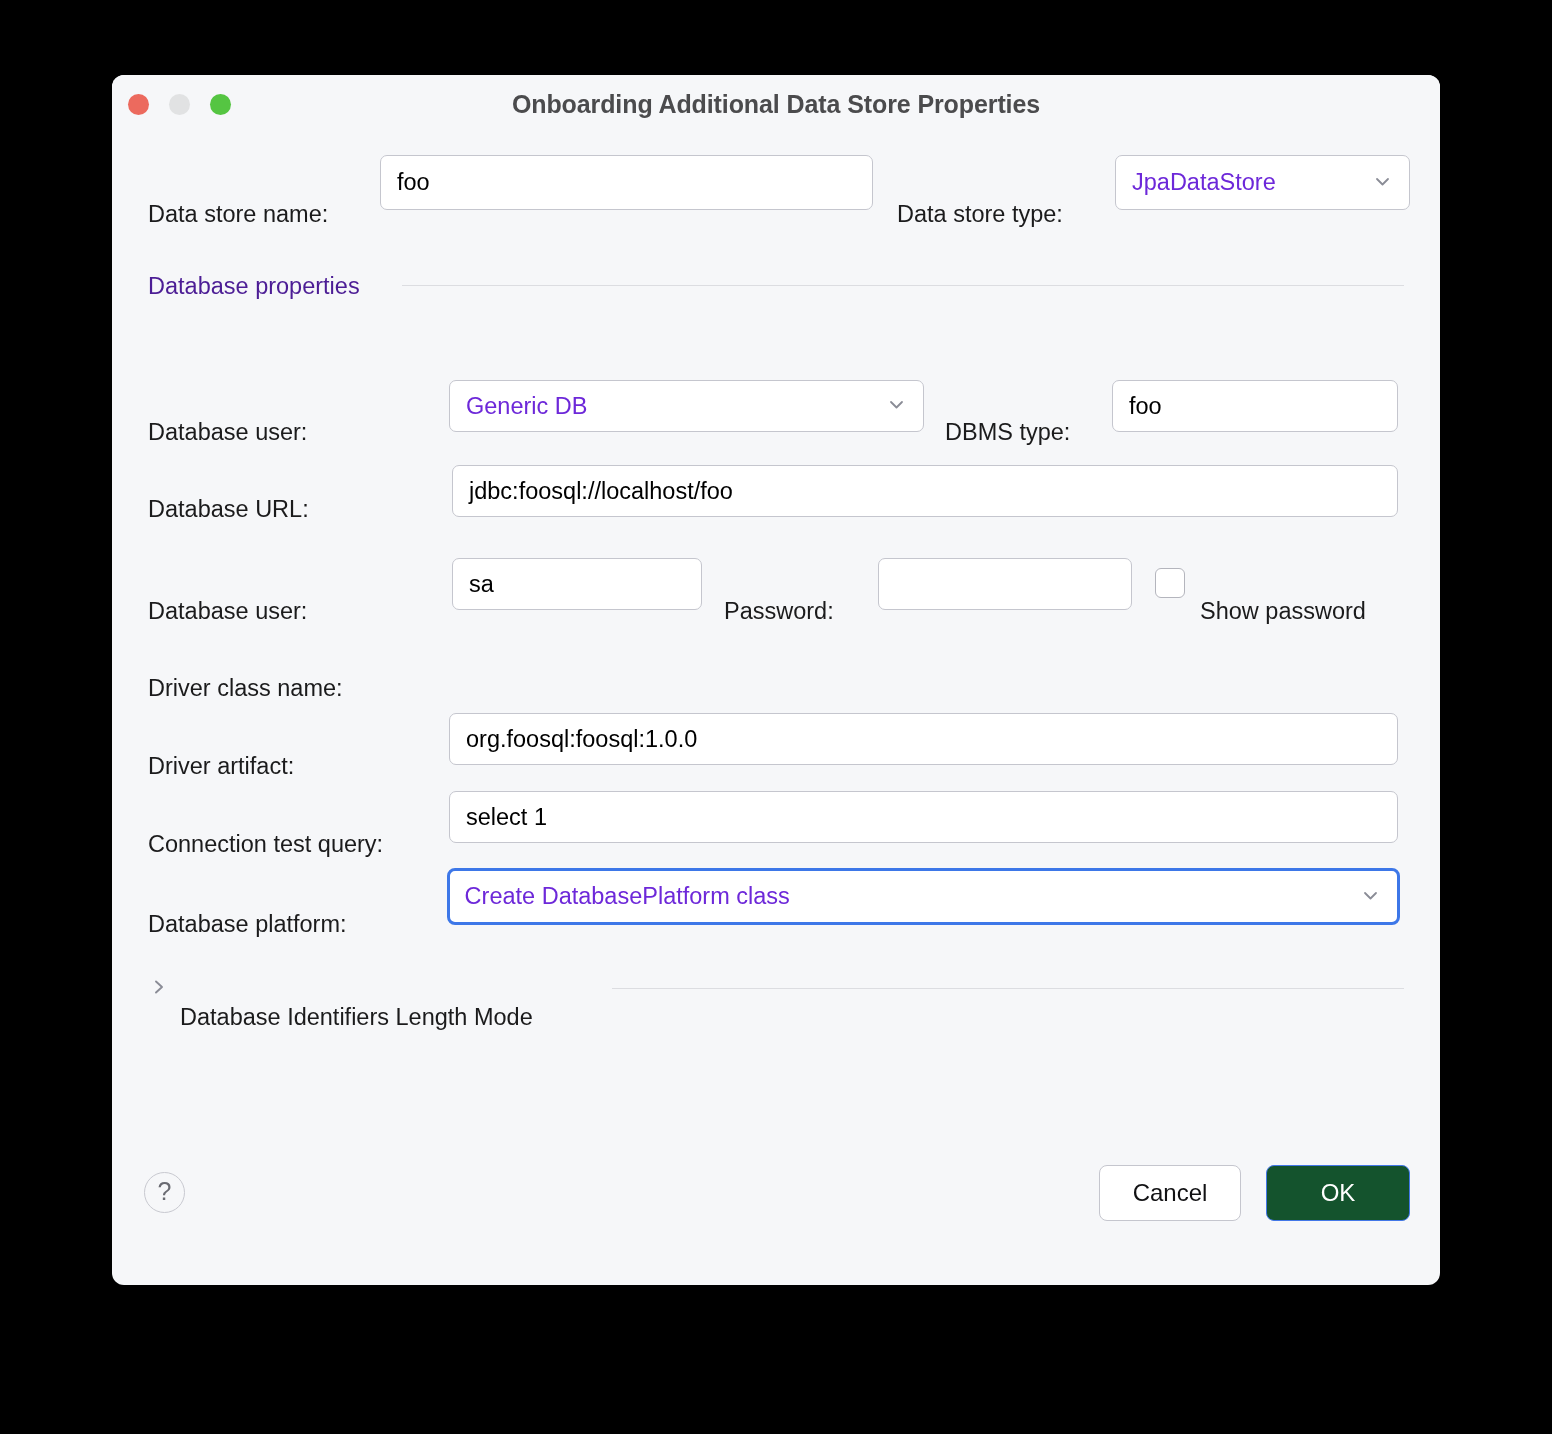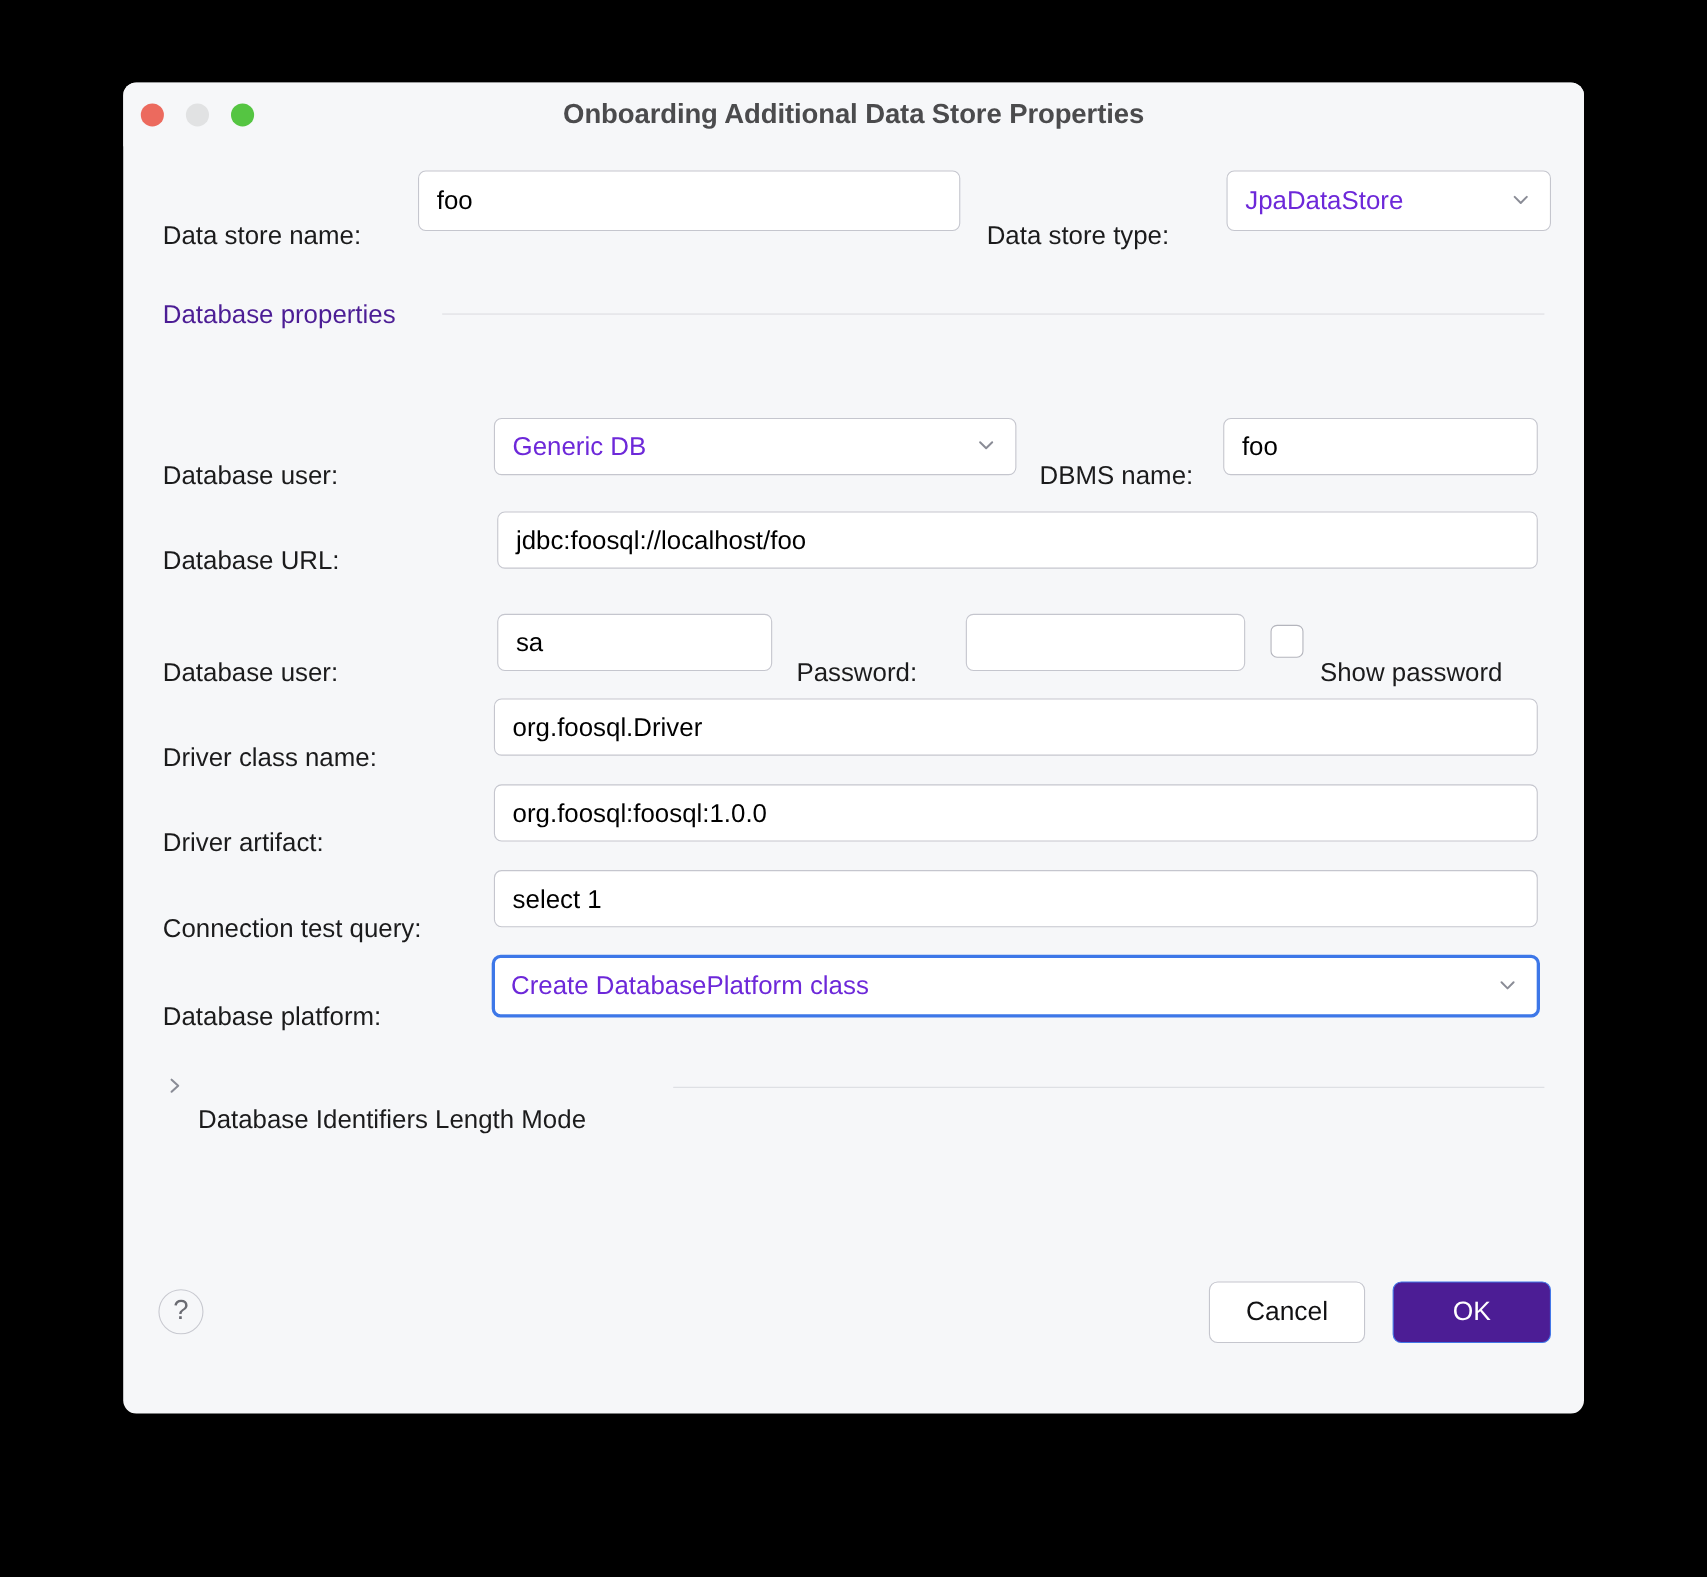--- a/index.html
+++ b/index.html
@@ -178,21 +178,21 @@
     display: flex;
     align-items: center;
     justify-content: center;
   }
   .btn-secondary {
     background: #FFFFFF;
     border: 1.6px solid #C5C6CE;
     color: #111113;
   }
   .btn-primary {
-    background: #4c1d95;
+    background: #14532d;
     border: 1.6px solid #4277E8;
     color: #FFFFFF;
   }
 </style>
 </head>
 <body>
 
 <div id="window">
 
   <div id="titlebar">
@@ -223,37 +223,36 @@
     <div class="lbl" style="left:36px; top:260px;">Database user:</div>
     <div class="combo" style="left:337px; top:247px; width:475px; height:52px;">
       <span>Generic DB</span>
       <span class="chev">
         <svg width="17" height="17" viewBox="0 0 17 17">
             <path d="M3 6 L8.5 11.5 L14 6" fill="none" stroke="#8A8C96" stroke-width="1.8" stroke-linecap="round" stroke-linejoin="round"></path>
           </svg>
       </span>
     </div>
 
-    <div class="lbl" style="left:833px; top:260px;">DBMS name:</div>
+    <div class="lbl" style="left:833px; top:260px;">DBMS type:</div>
     <div class="field" style="left:1000px; top:247px; width:286px; height:52px;" placeholder="">foo</div>
 
     <div class="lbl" style="left:36px; top:337px;">Database URL:</div>
     <div class="field" style="left:340px; top:332px; width:946px; height:52px;" placeholder="">jdbc:foosql://localhost/foo</div>
 
     <div class="lbl" style="left:36px; top:439px;">Database user:</div>
     <div class="field" style="left:340px; top:425px; width:250px; height:52px;" placeholder="">sa</div>
 
     <div class="lbl" style="left:612px; top:439px;">Password:</div>
     <div class="field" style="left:766px; top:425px; width:254px; height:52px;" placeholder=""></div>
 
     <div class="cbox" style="left:1043px; top:435px;"></div>
     <div class="lbl" style="left:1088px; top:439px;">Show password</div>
 
     <div class="lbl" style="left:36px; top:516px;">Driver class name:</div>
-    <div class="field" style="left:337px; top:502px; width:949px; height:52px;" placeholder="">org.foosql.Driver</div>
 
     <div class="lbl" style="left:36px; top:594px;">Driver artifact:</div>
     <div class="field" style="left:337px; top:580px; width:949px; height:52px;" placeholder="">org.foosql:foosql:1.0.0</div>
 
     <div class="lbl" style="left:36px; top:672px;">Connection test query:</div>
     <div class="field" style="left:337px; top:658px; width:949px; height:52px;" placeholder="">select 1</div>
 
     <div class="lbl" style="left:36px; top:752px;">Database platform:</div>
     <div class="combo focused" style="left:335px; top:735px; width:953px; height:57px;">
       <span>Create DatabasePlatform class</span>

